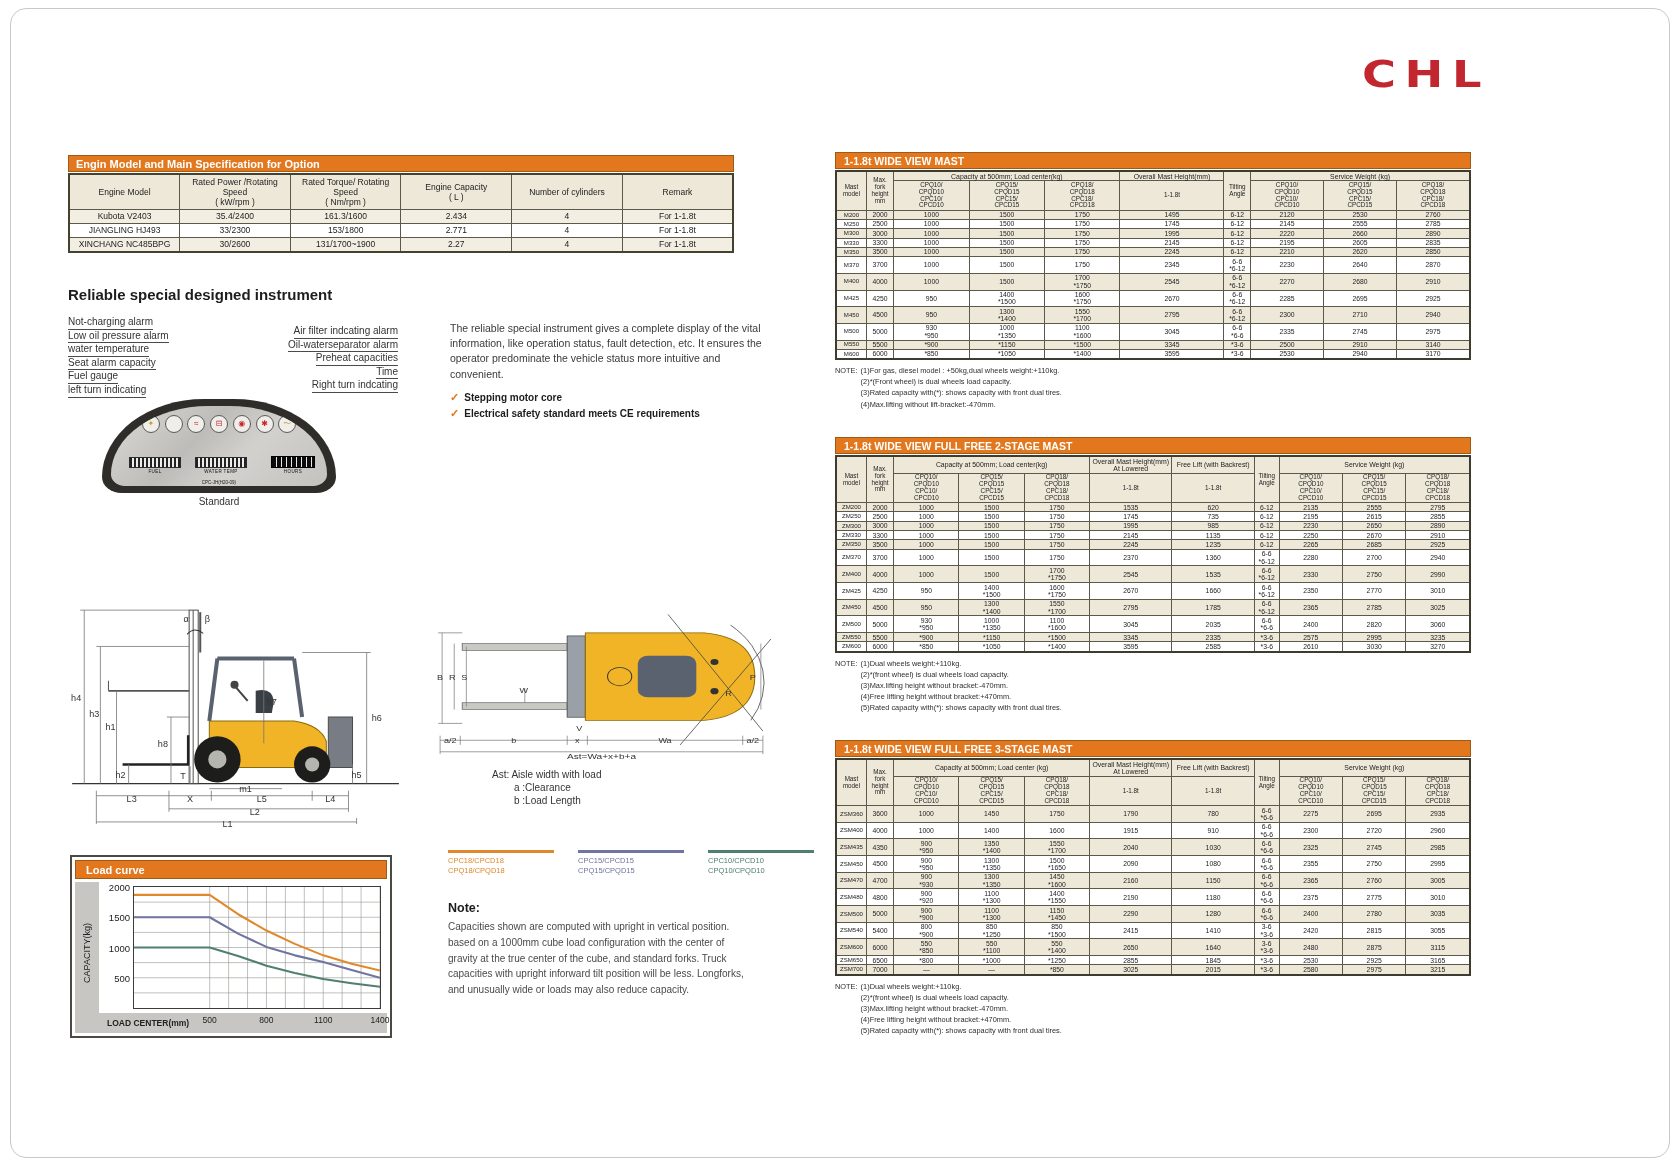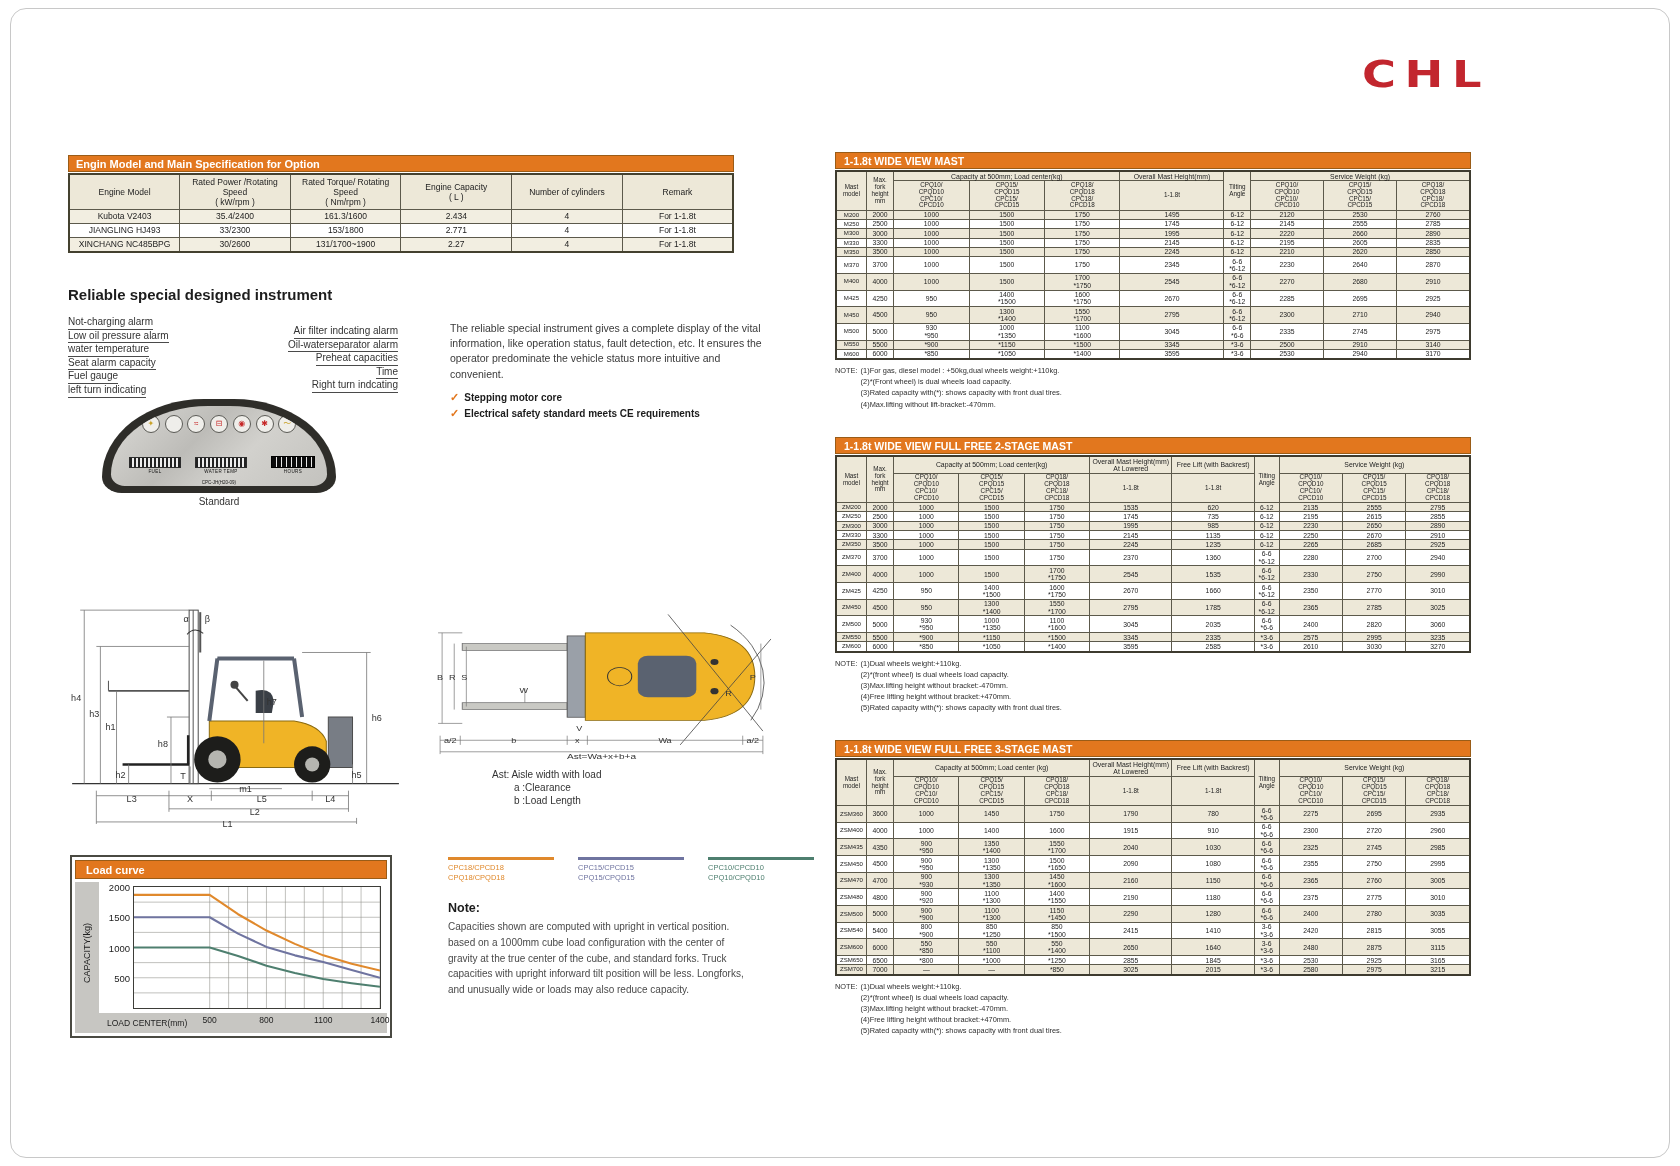--- a/index.html
+++ b/index.html
@@ -62,29 +62,29 @@
   .ast-notes{left:492px;top:768px;width:240px;font-size:10px;color:#333;line-height:1.3;}
   .ast-notes .sub{padding-left:22px;}
 
   
   .lc{left:70px;top:855px;width:322px;height:183px;border:2px solid #4a4a42;box-sizing:border-box;background:#fff;}
   .lc-title{position:absolute;left:3px;right:3px;top:3px;height:19px;font-size:11px;line-height:18px;padding-left:10px;}
   .lc-body{position:absolute;left:3px;right:3px;top:25px;bottom:3px;}
   .lc-ylab{position:absolute;left:0;top:0;bottom:0;width:24px;background:#C7C6C2;}
   .lc-ylab span{position:absolute;left:-28px;top:66px;width:80px;transform:rotate(-90deg);transform-origin:center;
        font-size:9px;color:#222;text-align:center;display:block;}
-  .lc-xstrip{position:absolute;left:24px;right:0;bottom:0;height:20px;background:#C7C6C2;}
+  .lc-xstrip{position:absolute;left:24px;right:0;bottom:0;height:20px;background:#C7C6C2;font-weight:bold;}
   .lc-xlabel{position:absolute;left:8px;top:5px;font-size:8.5px;color:#222;}
   .lc-plot{position:absolute;left:58px;right:6px;top:4px;bottom:24px;border:1px solid #3d3d38;background:#fff;}
   .lc-plot svg{position:absolute;inset:0;width:100%;height:100%;}
   .lc-ytick{position:absolute;left:-32px;width:28px;text-align:right;font-size:9.5px;color:#222;}
   .lc-xtick{position:absolute;bottom:-17px;transform:translateX(-50%);font-size:8.5px;color:#222;}
 
   
-  .legend{left:448px;top:850px;display:flex;gap:24px;margin-top:7px;}
+  .legend{left:448px;top:850px;display:flex;gap:24px;}
   .leg-item{width:106px;}
   .leg-line{height:3px;margin-bottom:3px;}
   .leg-t{font-size:7.5px;line-height:1.35;}
   .note-block{left:448px;top:901px;width:306px;}
   .note-title{font-size:12.5px;font-weight:bold;margin-bottom:4px;color:#1c1c1c;}
   .note-body{font-size:10px;line-height:1.58;color:#4a4a4a;}
 
   
   .mast-sec{position:absolute;left:835px;width:636px;}
   .mast-title{height:17px;font-size:10.5px;line-height:16px;padding-left:8px;}

